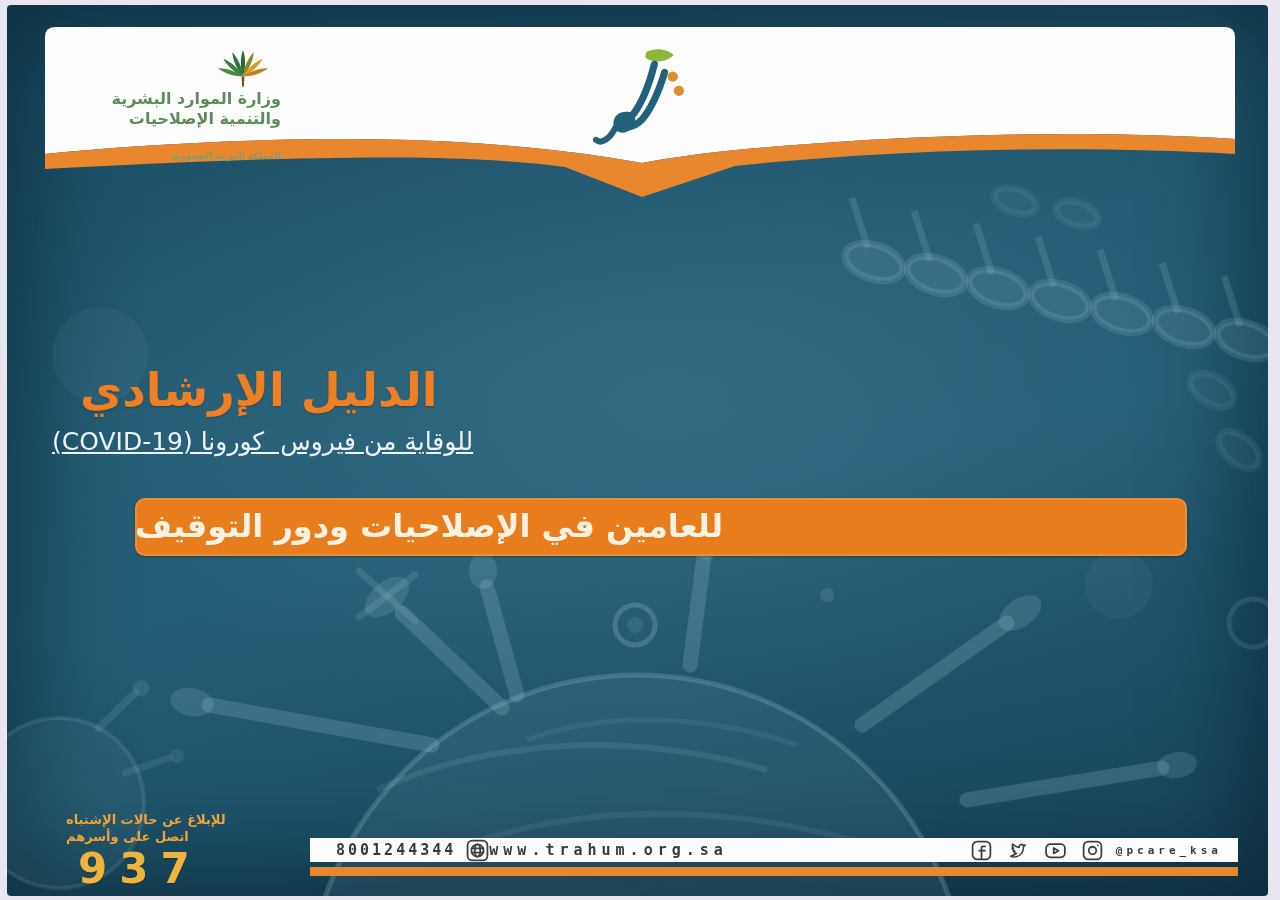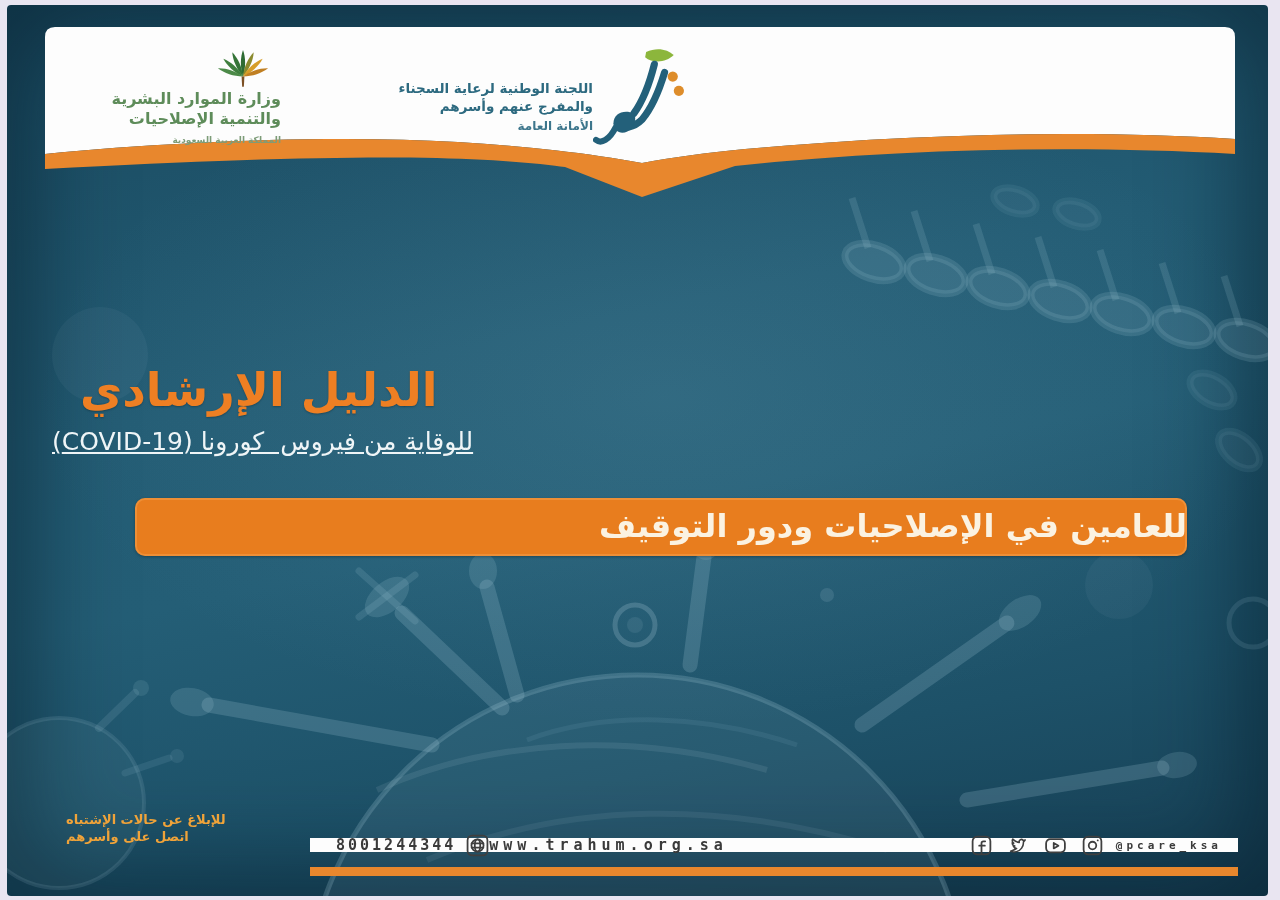--- a/index.html
+++ b/index.html
@@ -19,21 +19,21 @@
   .bg-art{position:absolute;left:0;top:0;width:1261px;height:891px;}
   
   .header-svg{position:absolute;left:38px;top:22px;width:1190px;height:180px;}
   .header-content{position:absolute;left:38px;top:22px;width:1134px;height:150px;}
   .ministry-text{
     position:absolute;left:24px;top:62px;width:212px;
     direction:rtl;text-align:right;color:#5e8c5a;font-weight:bold;
     font-size:16px;line-height:20px;
   }
   .ministry-country{
-    font-size:9px;letter-spacing:1px;color:#7d9c78;margin-top:1px;font-weight:bold;
+    font-size:9px;letter-spacing:1px;color:#7d9c78;margin-top:17px;font-weight:bold;
   }
   .palm-svg{position:absolute;left:165px;top:16px;width:66px;height:48px;}
   .committee-text{
     position:absolute;left:352px;top:52px;width:196px;
     direction:rtl;text-align:right;color:#2d6a80;font-weight:bold;
     font-size:13.5px;line-height:18px;
   }
   .committee-line3{font-size:12px;color:#3d768c;margin-top:2px;}
   .trahum-svg{position:absolute;left:548px;top:18px;width:92px;height:104px;}
   
@@ -45,38 +45,38 @@
   }
   .subtitle{
     position:absolute;left:45px;right:45px;top:422px;
     direction:rtl;text-align:left;white-space:pre;
     font-size:25px;font-weight:500;color:#eff5f7;text-decoration:underline;
   }
   .audience-banner{
     position:absolute;left:128px;top:493px;width:1052px;height:58px;
     background:#e87d1e;border-radius:10px;
     box-shadow: inset 0 0 0 2px rgba(255,190,120,0.28), 0 1px 3px rgba(0,0,0,0.28);
-    direction:rtl;text-align:right;line-height:57px;
+    direction:rtl;text-align:left;line-height:57px;
     font-size:32px;font-weight:bold;color:#fbf2e1;
   }
   
   .hotline{
     position:absolute;left:59px;top:806px;width:206px;
     direction:rtl;text-align:left;color:#f0a339;
     font-size:13px;font-weight:bold;line-height:17px;
   }
   .hotline-number{
     margin-top:3px;direction:ltr;
     font-size:42px;font-weight:bold;color:#eeb43e;
     letter-spacing:12px;padding-left:12px;line-height:42px;
     text-shadow:0 1px 2px rgba(0,0,0,0.3);
   }
   
   .footer-bar{
-    position:absolute;left:303px;top:833px;width:928px;height:14px;
+    position:absolute;left:303px;top:833px;width:928px;height:24px;
     background:#fdfdfd;display:flex;align-items:center;
     padding:0 16px 0 26px;box-sizing:border-box;direction:ltr;
     font-family:"DejaVu Sans Mono",monospace;font-weight:bold;color:#3a3a3a;
   }
   .footer-accent{
     position:absolute;left:303px;top:862px;width:928px;height:9px;background:#e8872d;
   }
   .footer-phone{font-size:15px;letter-spacing:3px;}
   .footer-site{font-size:15px;letter-spacing:5px;}
   .footer-handle{font-size:11px;letter-spacing:4px;margin-left:12px;}
@@ -178,45 +178,41 @@
         <path d="M0,0 C-3,-9 -3,-20 0,-28 C3,-20 3,-9 0,0" fill="#c07f22" transform="rotate(72)"></path>
       </g>
       <path d="M33.5,34 h3 l-0.6,11 h-1.8 Z" fill="#7c5024"></path>
     </svg>
     <div class="ministry-text">
       <div>وزارة الموارد البشرية</div>
       <div>والتنمية الإصلاحيات</div>
       <div class="ministry-country">المملكة العربية السعودية</div>
     </div>
 
-    <div class="committee-text">
-      <div>اللجنة الوطنية لرعاية السجناء</div>
-      <div>والمفرج عنهم وأسرهم</div>
-      <div class="committee-line3">الأمانة العامة</div>
-    </div>
     <svg class="trahum-svg" viewBox="0 0 90 100">
       <path d="M52,6 C62,1 73,3 79,9 C71,17 58,17 51,11 Z" fill="#8cb63c"></path>
       <circle cx="78" cy="30" r="5" fill="#de8d2b"></circle>
       <circle cx="84" cy="44" r="5" fill="#de8d2b"></circle>
       <g stroke="#23607a" fill="none" stroke-linecap="round">
         <path d="M60,18 C56,34 50,52 40,66" stroke-width="7"></path>
         <path d="M70,26 C64,46 58,60 48,72 C40,80 30,82 24,76" stroke-width="7"></path>
         <path d="M22,80 C16,92 8,96 3,92" stroke-width="6"></path>
       </g>
       <path d="M40,66 C30,62 20,66 20,76 C20,86 32,88 38,80 C42,74 42,70 40,66 Z" fill="#23607a"></path>
     </svg>
   </div>
 
   <div class="main-title">الدليل الإرشادي</div>
   <div class="subtitle">للوقاية من فيروس  كورونا (‎COVID-19‎)</div>
   <div class="audience-banner">للعامين في الإصلاحيات ودور التوقيف</div>
 
   <div class="hotline">
     <div>للإبلاغ عن حالات الإشتباه</div>
     <div>اتصل على وأسرهم</div>
+    <div class="hotline-number">937</div>
   </div>
 
   <div class="footer-bar">
     <span class="footer-phone">8001244344</span>
     <svg class="icn icn-globe" viewBox="0 0 22 22" stroke="#3f3f3f" fill="none" stroke-width="1.7" stroke-linecap="round">
       <rect x="1.5" y="1.5" width="19" height="19" rx="4.5"></rect>
       <circle cx="11" cy="11" r="5.8"></circle>
       <ellipse cx="11" cy="11" rx="2.6" ry="5.8"></ellipse>
       <path d="M5.4,9 H16.6 M5.4,13 H16.6"></path>
     </svg>

